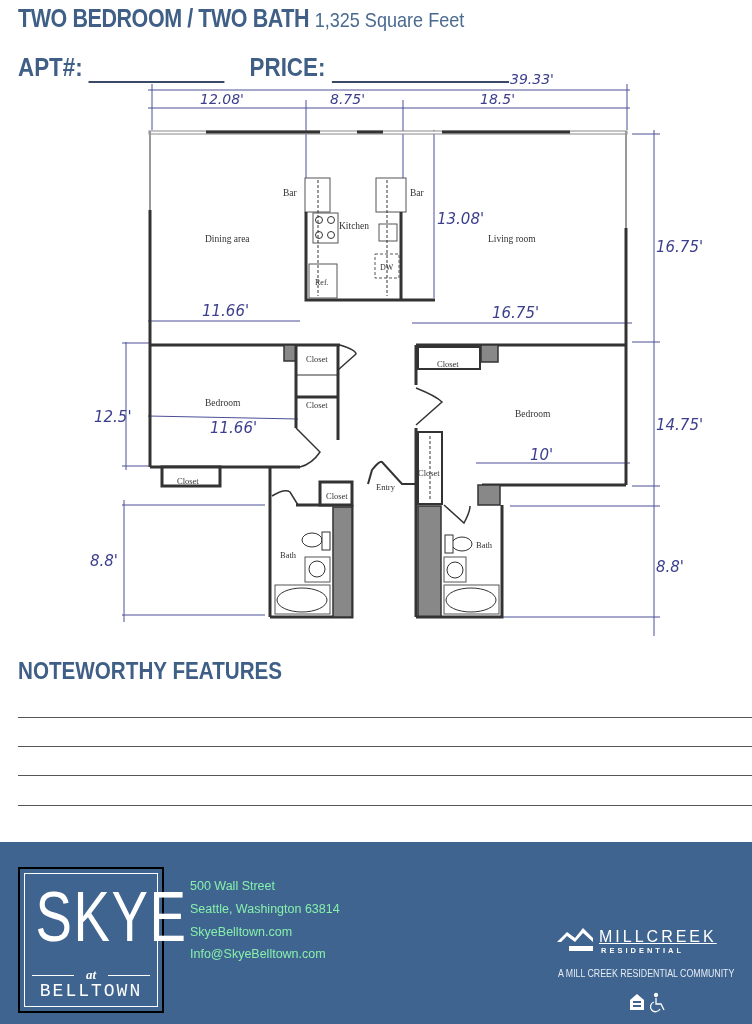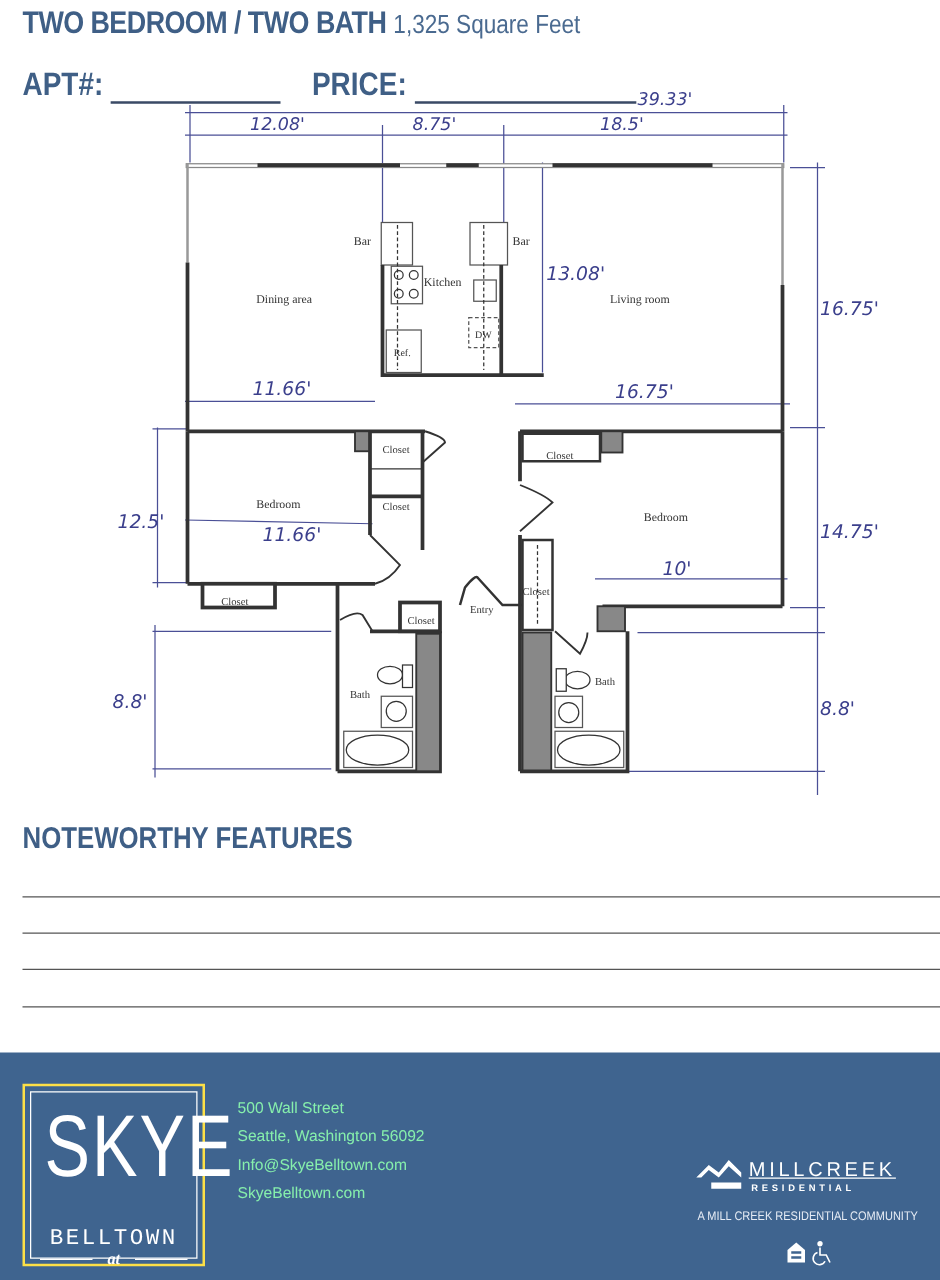--- a/index.html
+++ b/index.html
@@ -11,27 +11,27 @@
   .field-row { position:absolute; left:18px; top:52px; color:#3f5f86; font-weight:bold; font-size:26px;
                transform:scaleX(0.86); transform-origin:left top; white-space:nowrap; }
   .field-row .blank { display:inline-block; border-bottom:2px solid #3a4a66; vertical-align:bottom; height:24px; }
   .plan { position:absolute; left:0; top:0; }
   .hw { font-family:"DejaVu Sans", sans-serif; fill:#3b3f8c; font-style:italic; }
   .lbl { font-family:"Liberation Serif", serif; fill:#333; }
   .nf-title { position:absolute; left:18px; top:657px; color:#3f5f86; font-weight:bold; font-size:24px;
               transform:scaleX(0.86); transform-origin:left top; white-space:nowrap; }
   .line { position:absolute; left:18px; right:0; height:0; border-top:1.5px solid #555; }
   .footer { position:absolute; left:0; top:842px; width:752px; height:182px; background:#3f648f; }
-  .logo { position:absolute; left:18px; top:25px; width:146px; height:146px; border:2px solid #fde047; box-sizing:border-box; }
+  .logo { position:absolute; left:18px; top:25px; width:146px; height:146px; border:2px solid #000000; box-sizing:border-box; }
   .logo-inner { position:absolute; left:4px; top:4px; right:4px; bottom:4px; border:1px solid #fff; }
   .logo .skye { position:absolute; left:0; right:0; top:8px; text-align:center; color:#fff;
                 font-family:"Liberation Sans Narrow","Liberation Sans", sans-serif; font-size:70px; line-height:80px;
                 transform:scaleX(0.78); letter-spacing:2px; }
   .logo .at { position:absolute; left:12px; right:12px; top:98px; text-align:center; color:#fff;
-              font-family:"Liberation Serif", serif; font-style:italic; font-weight:bold; font-size:13px;margin-top:32px; }
+              font-family:"Liberation Serif", serif; font-style:italic; font-weight:bold; font-size:13px; }
   .logo .at:before, .logo .at:after { content:""; position:absolute; top:8px; width:36%; border-top:1px solid #fff; }
   .logo .at:before { left:0; } .logo .at:after { right:0; }
   .logo .belltown { position:absolute; left:0; right:0; top:112px; text-align:center; color:#fff;
                     font-family:Liberation Mono, monospace; font-size:18px; letter-spacing:2px; }
   .contact { position:absolute; left:190px; top:33px; color:#86efac; font-size:12.5px; line-height:22.8px; }
   .mc { position:absolute; left:555px; top:82px; color:#fff; }
   .mc .name { position:absolute; left:44px; top:4px; font-size:16px; letter-spacing:3px; white-space:nowrap;text-decoration:underline; }
   .mc .res { position:absolute; left:46px; top:22px; font-size:7.5px; letter-spacing:3px; white-space:nowrap;font-weight:bold; }
   .mc .tag { position:absolute; left:3px; top:44px; font-size:10px; white-space:nowrap; transform:scaleX(0.88); transform-origin:left top; color:#e6ecf5; }
   .eh { position:absolute; left:628px; top:150px; }
@@ -201,23 +201,23 @@
 
 <div class="footer">
   <div class="logo">
     <div class="logo-inner"></div>
     <div class="skye">SKYE</div>
     <div class="at">at</div>
     <div class="belltown">BELLTOWN</div>
   </div>
   <div class="contact">
     <div>500 Wall Street</div>
-    <div>Seattle, Washington  56092</div>
+    <div>Seattle, Washington  63814</div>
+    <div>SkyeBelltown.com</div>
     <div>Info@SkyeBelltown.com</div>
-    <div>SkyeBelltown.com</div>
   </div>
   <div class="mc">
     <svg width="40" height="30" style="position:absolute;left:0;top:0">
       <path d="M2,18 L12,8 L20,14 L28,4 L38,14 L38,18 L28,9 L20,18 L12,12 L6,18 Z" fill="#fff"></path>
       <path d="M14,22 L38,22 L38,27 L14,27 Z" fill="#fff"></path>
     </svg>
     <div class="name">MILLCREEK</div>
     <div class="res">RESIDENTIAL</div>
     <div class="tag">A MILL CREEK RESIDENTIAL COMMUNITY</div>
   </div>

